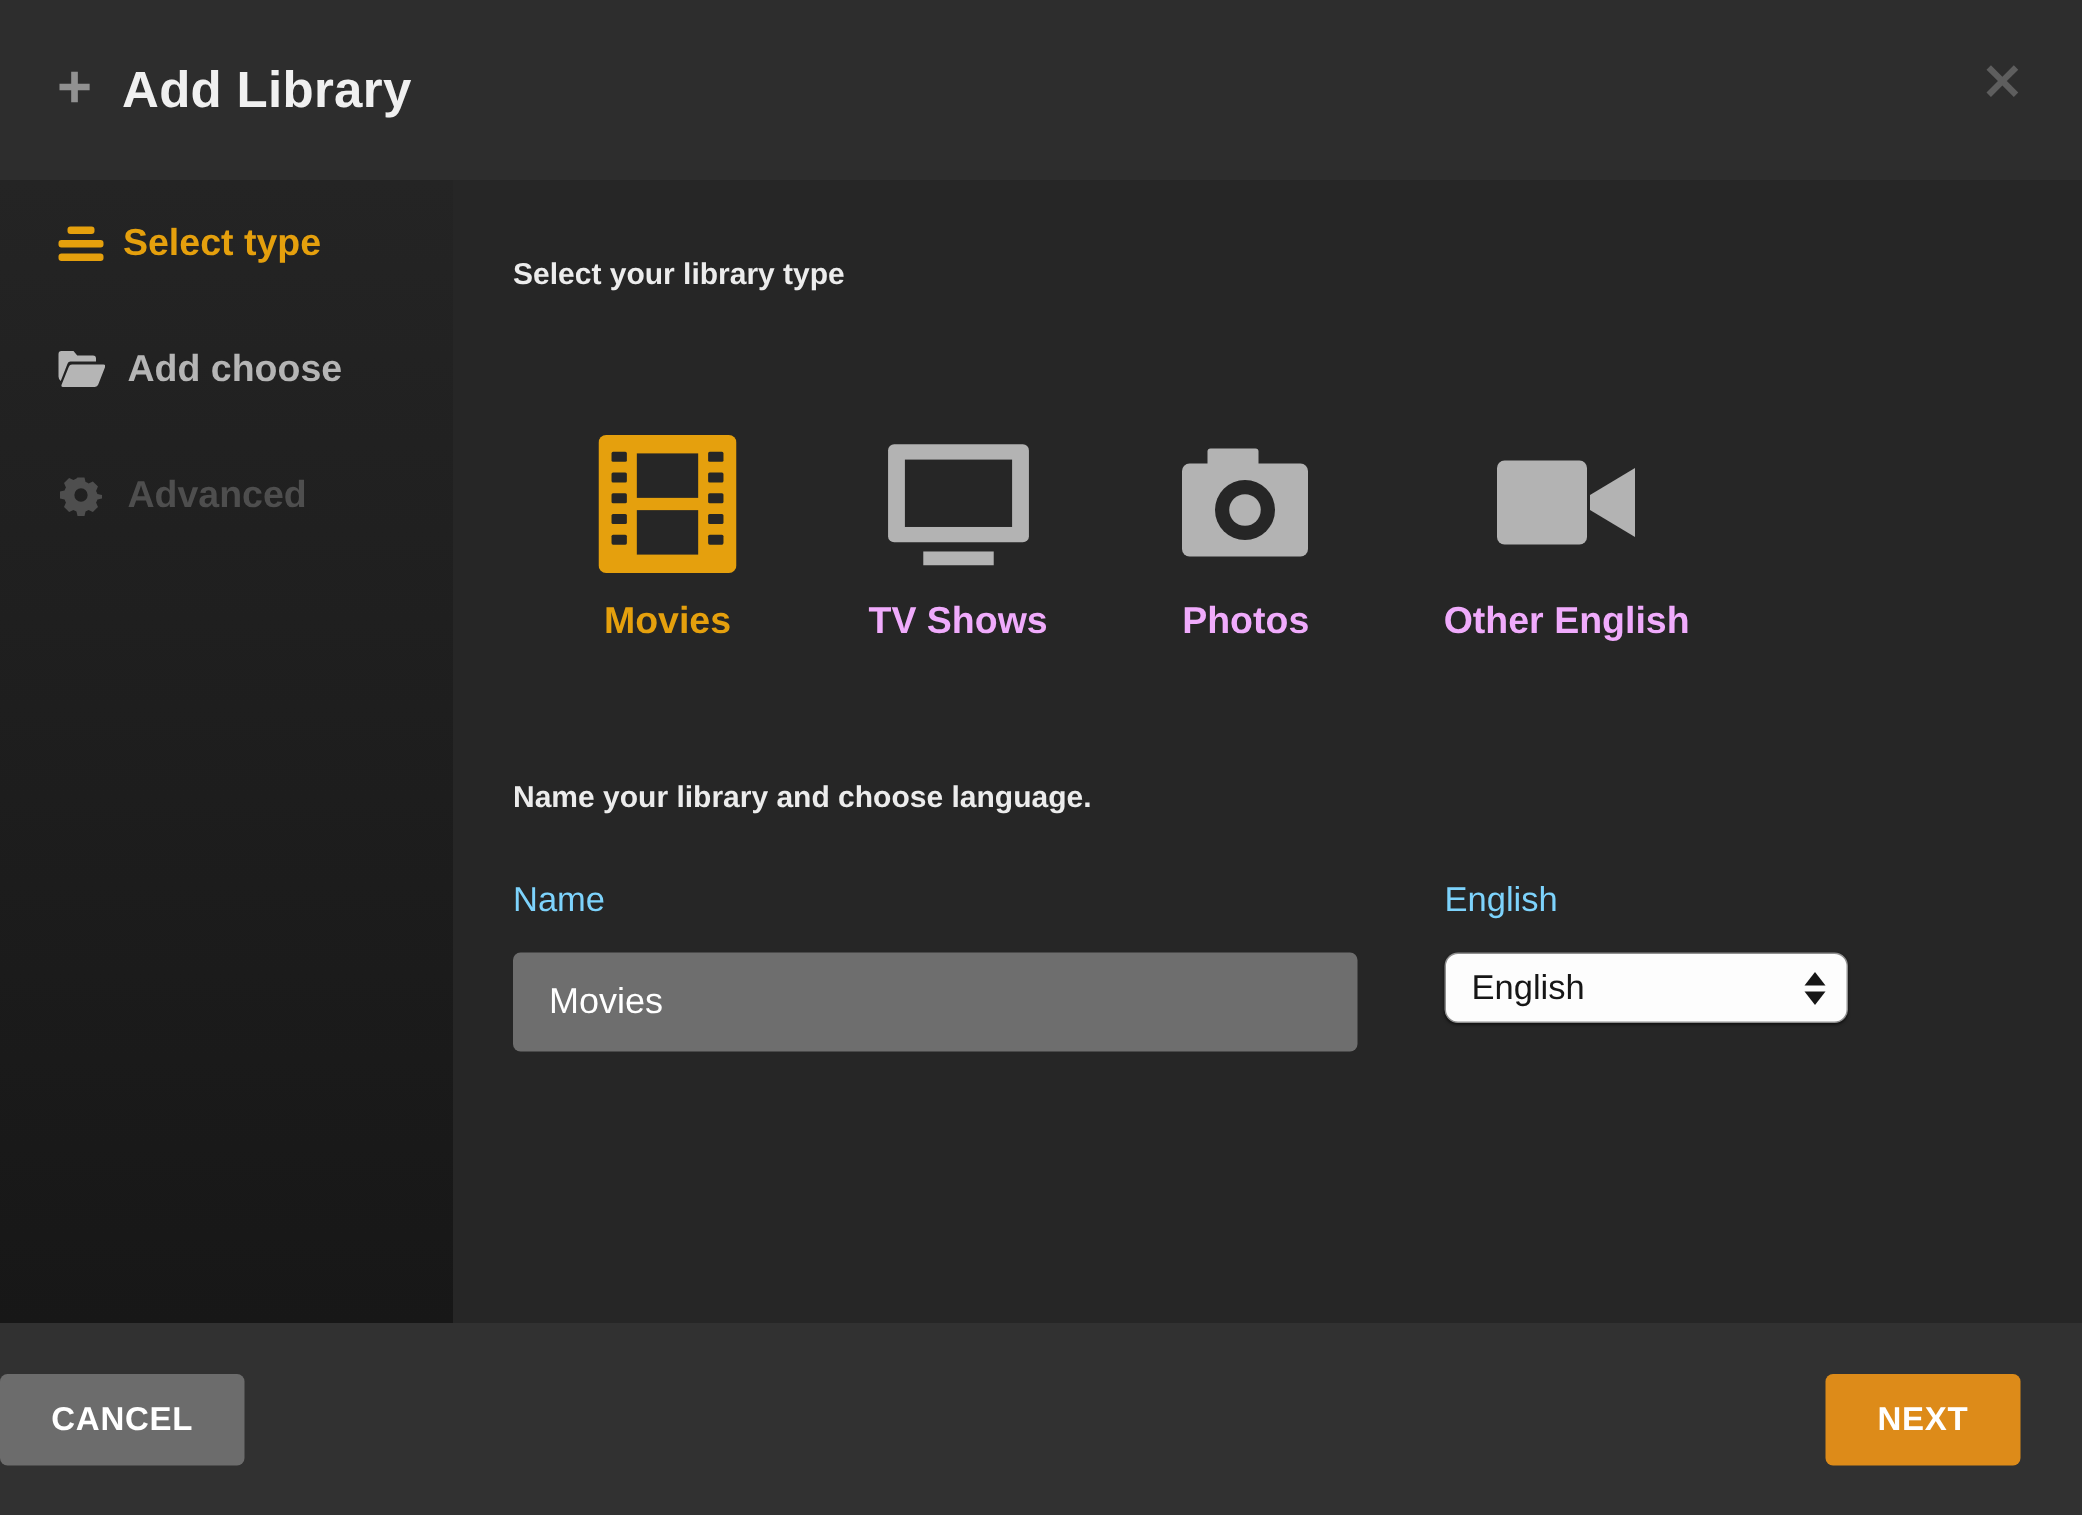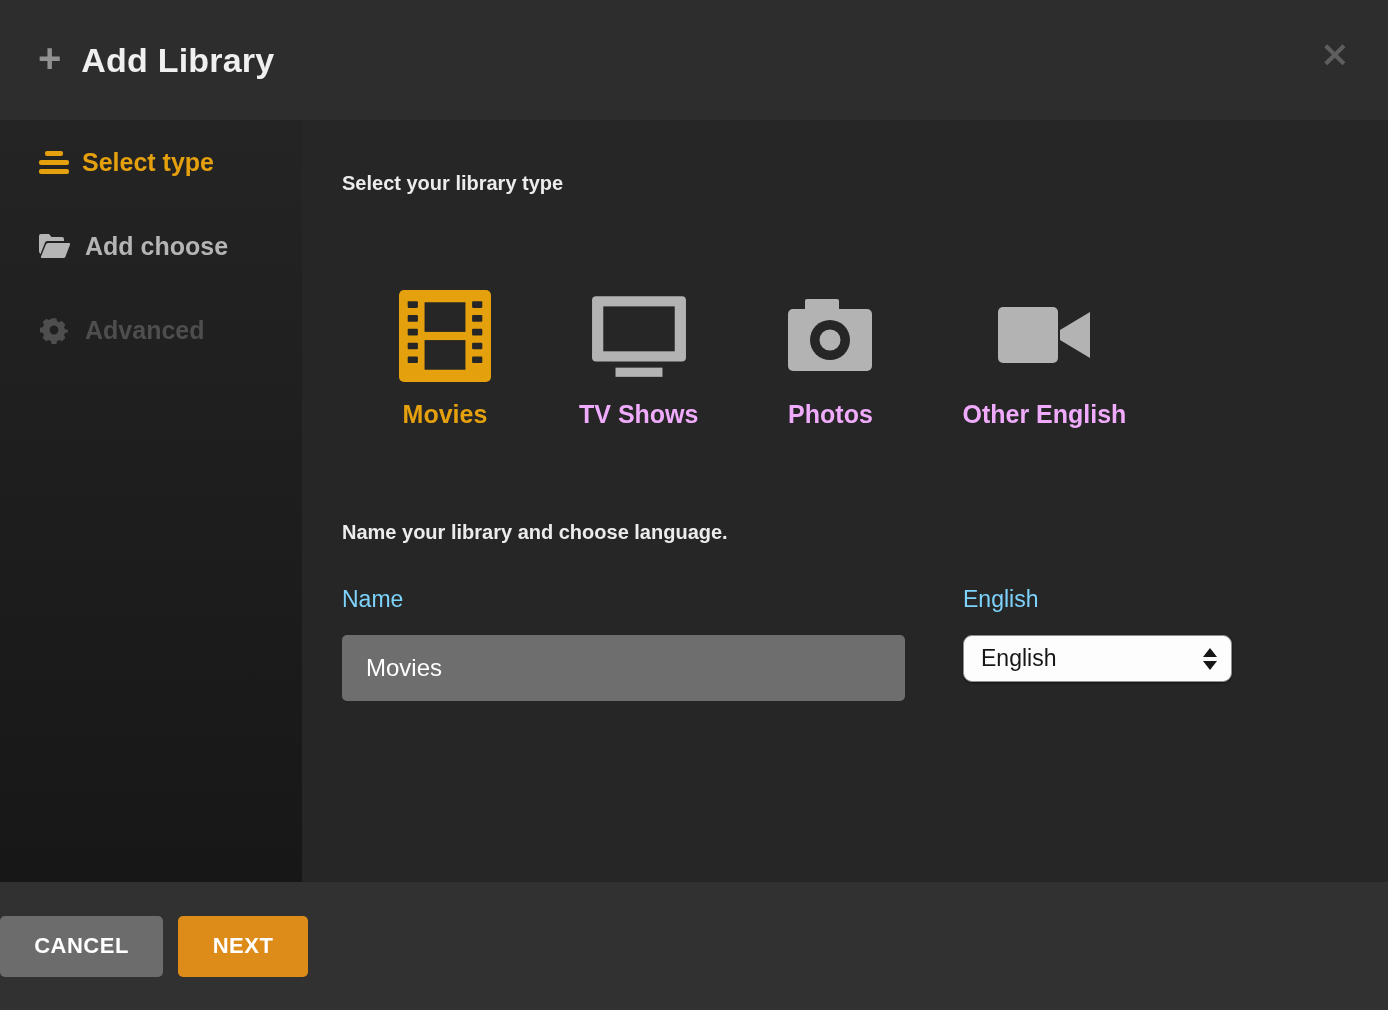--- a/index.html
+++ b/index.html
@@ -102,21 +102,21 @@
   }
   .lang-value{font-size:23px;color:#161616;}
   .spin-arrows{display:flex;flex-direction:column;gap:4px;align-items:center;}
   .spin-arrows i{display:block;width:0;height:0;border-left:7px solid transparent;border-right:7px solid transparent;}
   .arrow-up{border-bottom:9px solid #161616;}
   .arrow-down{border-top:9px solid #161616;}
   
   .footer{
     position:absolute;left:0;bottom:0;width:1388px;height:128px;
     background:#313131;
-    display:flex;align-items:center;justify-content:flex-start;
+    display:flex;align-items:center;justify-content:space-between;
     gap:15px;padding-right:41px;
   }
   .btn{
     height:61px;border:none;border-radius:5px;cursor:pointer;
     font-size:22px;font-weight:700;color:#ffffff;letter-spacing:.5px;
     font-family:"Liberation Sans","DejaVu Sans",sans-serif;
     display:flex;align-items:center;justify-content:center;
   }
   .btn-cancel{background:var(--cancel);min-width:163px;padding:0 30px;}
   .btn-next{background:var(--next);min-width:130px;padding:12px 30px;}

